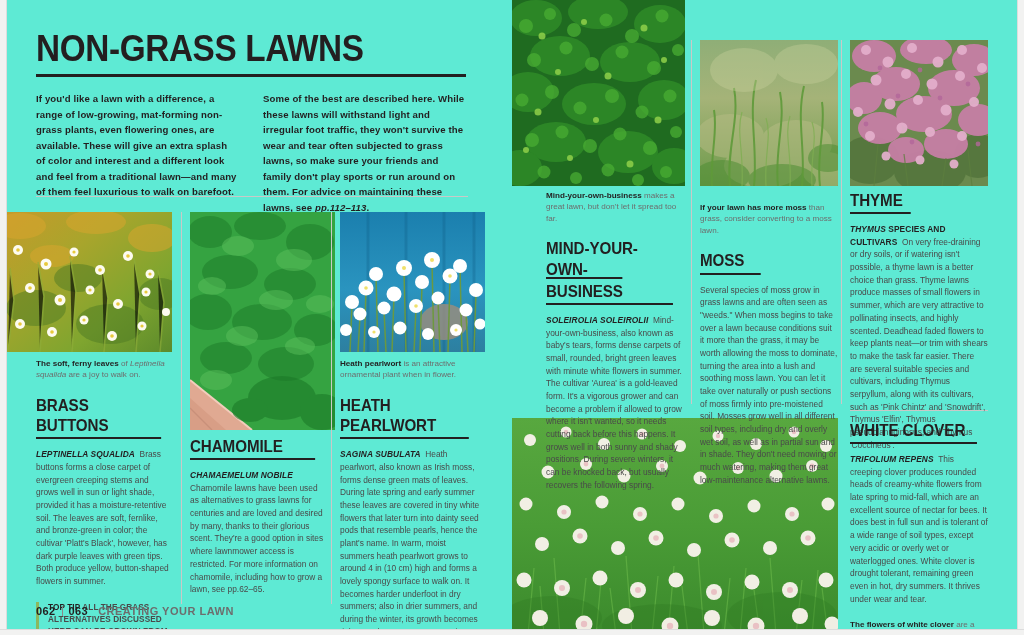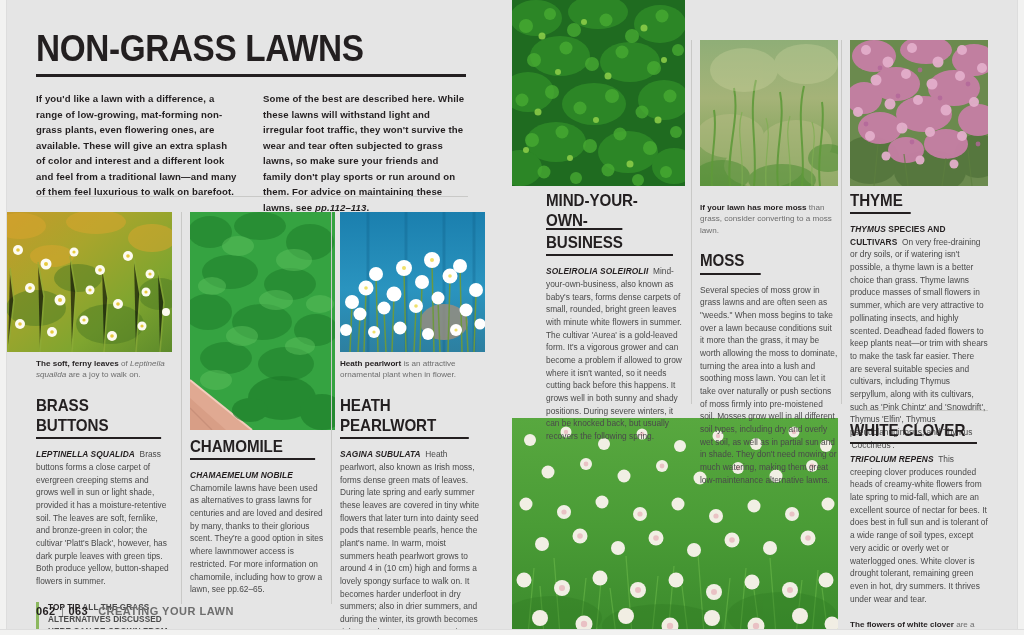--- a/index.html
+++ b/index.html
@@ -11,21 +11,21 @@
     width: 1024px;
     height: 635px;
     overflow: hidden;
     font-family: "Liberation Sans", sans-serif;
     color: #231f20;
   }
   .spread {
     position: relative;
     width: 1024px;
     height: 635px;
-    background: #e5e5e5;
+    background: #5eead4;
     box-sizing: border-box;
   }
   
   .edge-left, .edge-right {
     position: absolute;
     top: 0; bottom: 0;
     width: 6px;
     background: #f2f2f1;
     border-right: 1px solid #dddddd;
     z-index: 30;
@@ -730,20 +730,21 @@
         <circle cx="244" cy="208" r="3.2"></circle>
       </g>
     </svg>
   </div>
 
   <div class="vrule" style="left:691px; top:40px; height:364px;"></div>
   <div class="vrule" style="left:841px; top:40px; height:364px;"></div>
   <div class="hrule" style="left:850px; top:410px; width:138px;"></div>
 
   <div class="col" style="left:546px; top:190px; width:138px;">
+    <p class="caption"><b>Mind-your-own-business</b><span> makes a great lawn, but don't let it spread too far.</span></p>
     <h2 class="sec-head two-line" style="margin-bottom:0; padding-bottom:0;"><span>MIND-YOUR-OWN-</span></h2>
     <h2 class="sec-head" style="margin-top:2px;">BUSINESS</h2>
     <p class="body-txt"><span class="latin">SOLEIROLIA SOLEIROLII</span>&nbsp; <span>Mind-your-own-business, also known as baby's tears, forms dense carpets of small, rounded, bright green leaves with minute white flowers in summer. The cultivar 'Aurea' is a gold-leaved form. It's a vigorous grower and can become a problem if allowed to grow where it isn't wanted, so it needs cutting back before this happens. It grows well in both sunny and shady positions. During severe winters, it can be knocked back, but usually recovers the following spring.</span></p>
   </div>
 
   <div class="col" style="left:700px; top:190px; width:138px;margin-top:12px;">
     <p class="caption"><b>If your lawn has more moss</b><span> than grass, consider converting to a moss lawn.</span></p>
     <h2 class="sec-head moss-line">MOSS</h2>
     <p class="body-txt">Several species of moss grow in grass lawns and are often seen as "weeds." When moss begins to take over a lawn because conditions suit it more than the grass, it may be worth allowing the moss to dominate, turning the area into a lush and soothing moss lawn. You can let it take over naturally or push sections of moss firmly into pre-moistened soil. Mosses grow well in all different soil types, including dry and overly wet soil, as well as in partial sun and in shade. They don't need mowing or much watering, making them great low-maintenance alternative lawns.</p>
   </div>

